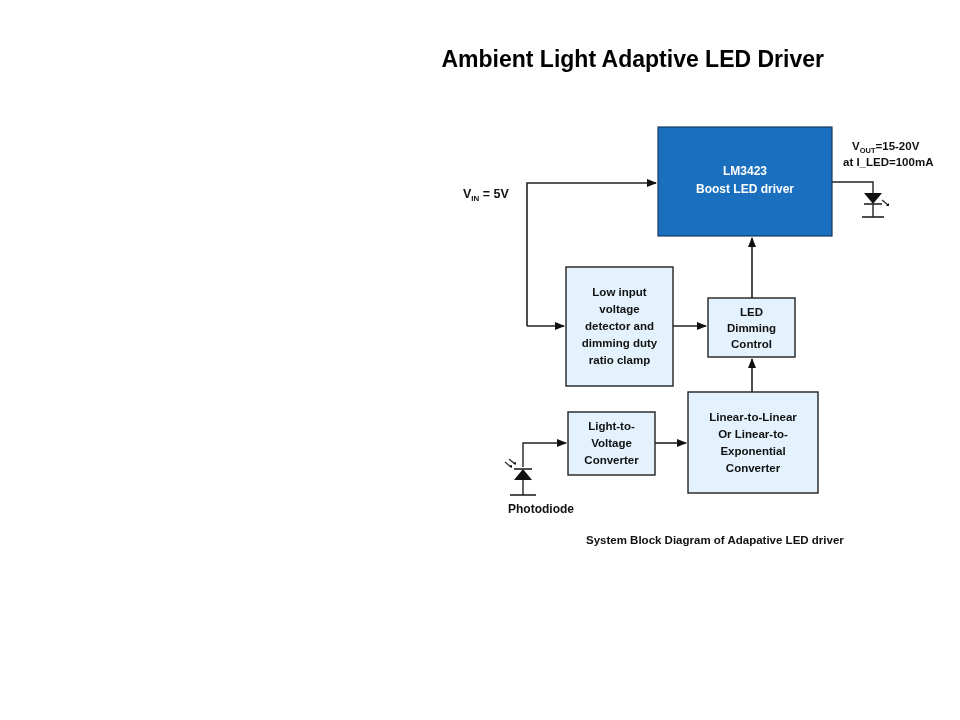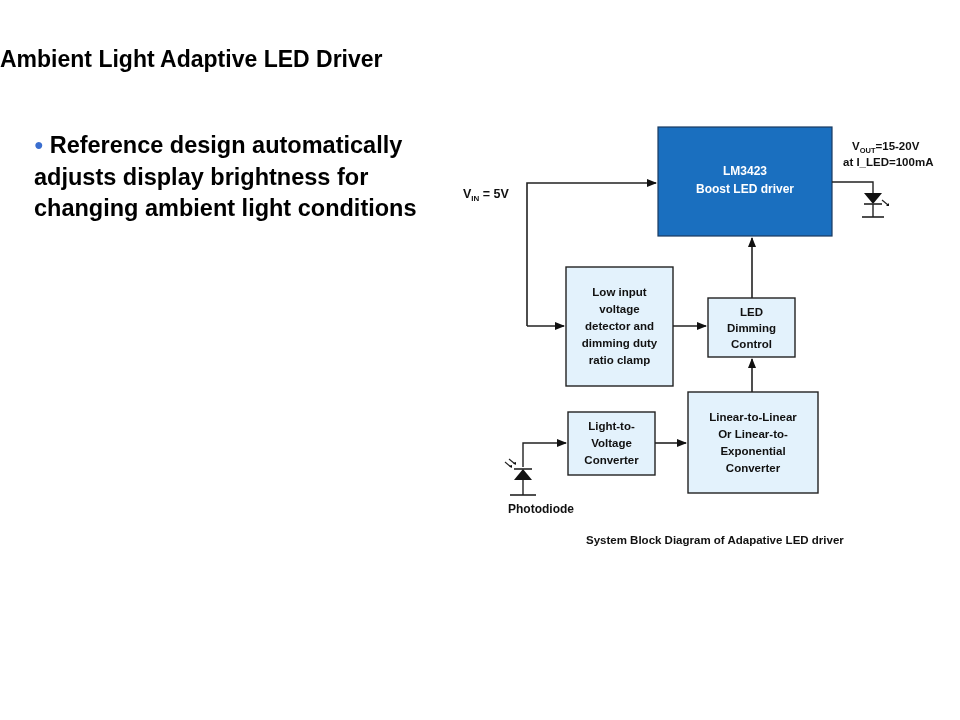--- a/index.html
+++ b/index.html
@@ -1,37 +1,36 @@
 <!DOCTYPE html>
 <html><head>
 <meta charset="utf-8">
 <style>
   html, body { margin: 0; padding: 0; background: #ffffff; }
   body { width: 960px; height: 720px; position: relative; overflow: hidden; font-family: "Liberation Sans", sans-serif; }
   .title {
-    position: absolute; left: 0; top: 46px; width: 824px; text-align: left;
+    position: absolute; left: 0; top: 46px; width: 824px; text-align: right;
     font-family: "Liberation Sans", sans-serif; font-weight: bold; font-size: 23px; color: #000;
   }
   .bullets {
     position: absolute; left: 34px; top: 129px; width: 420px;
     font-family: "Liberation Sans", sans-serif; font-weight: bold; font-size: 23.5px; line-height: 31.5px; color: #000;
   }
   .bullet { margin: 0 0 8px 0; }
   .bullet .dot { color: #3a6ecf; font-size: 16px; vertical-align: 3px; margin-right: 6px; }
   svg { position: absolute; left: 0; top: 0; }
   .dtext { font-family: "Liberation Sans", sans-serif; font-weight: bold; font-size: 11.5px; fill: #111; }
   .wtext { font-family: "Liberation Sans", sans-serif; font-weight: bold; font-size: 12px; fill: #ffffff; }
 </style>
 </head>
 <body>
 
 <div class="title">Ambient Light Adaptive LED Driver</div>
 
 <div class="bullets">
-  <div class="bullet"><span class="dot">●</span><span>Reference design automatically adjusts display brightness for changing ambient light conditions</span></div>
 </div>
 
 <svg width="960" height="720" viewBox="0 0 960 720">
   <defs>
     <marker id="arr" markerWidth="10" markerHeight="8" refX="9" refY="4" orient="auto" markerUnits="userSpaceOnUse">
       <path d="M0,0 L10,4 L0,8 Z" fill="#111"></path>
     </marker>
   </defs>
 
   <text x="463" y="198" class="dtext" style="font-size:12.5px"><tspan>V</tspan><tspan dy="3" style="font-size:8px">IN</tspan><tspan dy="-3"> = 5V</tspan></text>

